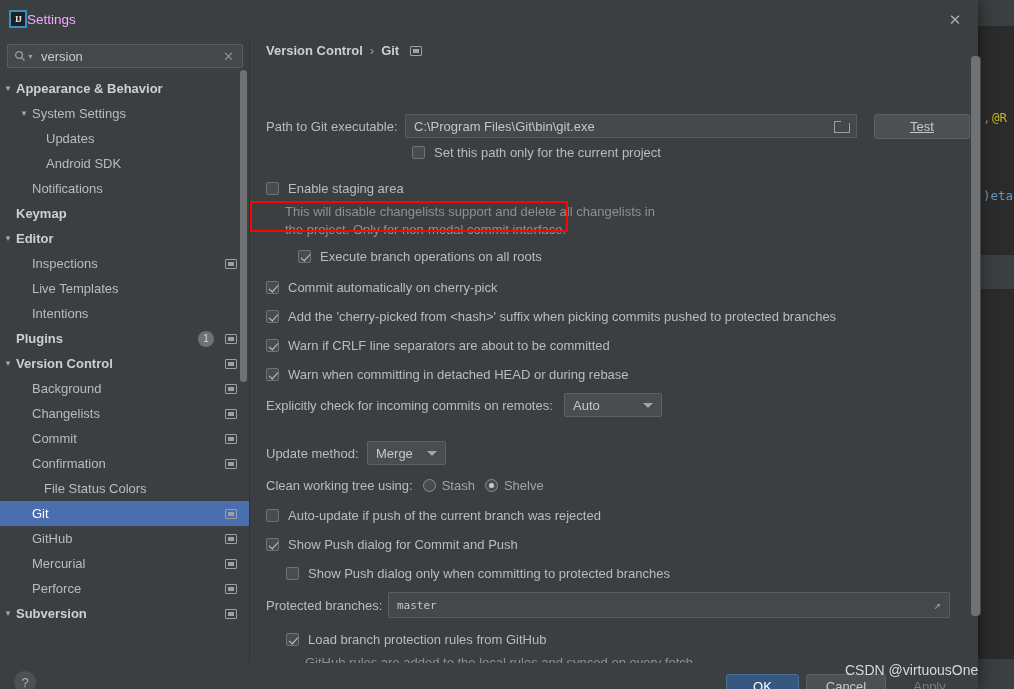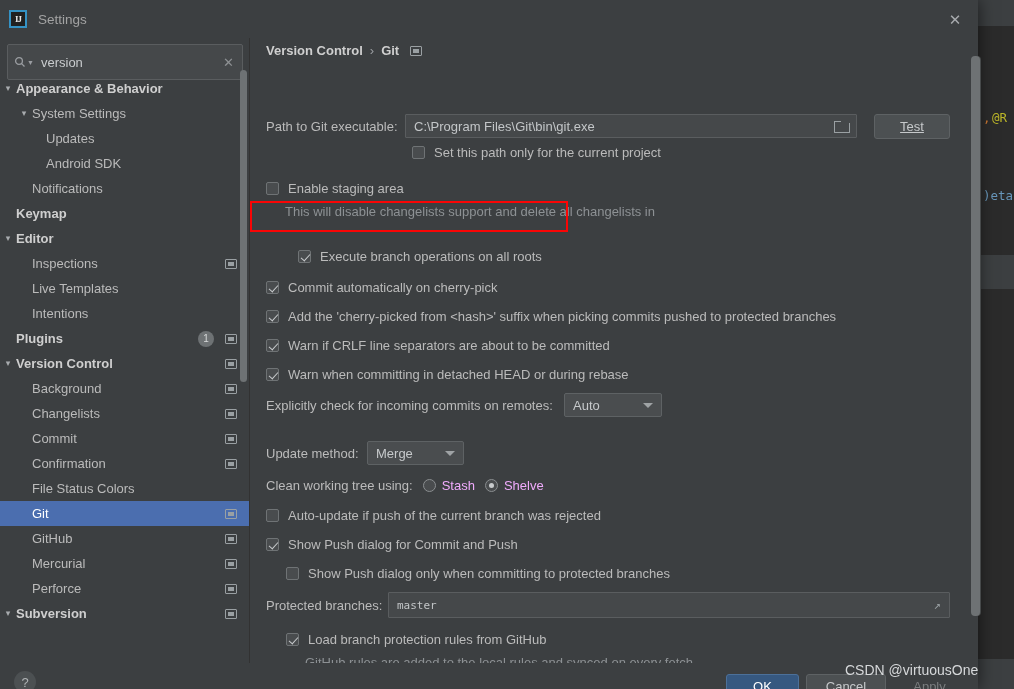--- a/index.html
+++ b/index.html
@@ -57,41 +57,41 @@
     width: 18px; height: 18px; margin-left: 9px;
     border: 2px solid #3592c4;
     background: #202020;
     color: #e8e8e8;
     font-size: 9px; font-weight: bold;
     display: flex; align-items: center; justify-content: center;
     letter-spacing: -1px;
     font-family: "Liberation Serif", serif;
   }
   #titlebar .title-text {
-    margin-left: 11px;
-    color: #a3a3a3;
+    margin-left: 0;
+    color: #f0abfc;
     font-size: 13.5px;
   }
   #close-btn {
     position: absolute; right: 8px; top: 7px;
     width: 30px; height: 26px;
     display: flex; align-items: center; justify-content: center;
     color: #a8abae; font-size: 15px; cursor: pointer;
   }
 
   
   #sidebar {
     position: absolute; left: 0; top: 38px;
     width: 249px; height: 625px;
     background: #3c3f41;
     overflow: hidden;
   }
   #search-wrap {
     position: absolute; left: 7px; top: 6px;
-    width: 236px; height: 36px;
+    width: 236px; height: 24px;
     background: #45484a;
     border: 1px solid #5a5d5f;
     border-radius: 2px;
     display: flex; align-items: center;
   }
   #search-wrap .s-icon {
     margin-left: 6px; color: #9a9da1; font-size: 11px;
     display: flex; align-items: center; gap: 1px;
   }
   #search-wrap input {
@@ -230,21 +230,21 @@
     width: 13px; height: 13px; border-radius: 50%;
     border: 1px solid #8a8e90;
     background: #494c4e;
     position: relative; flex: 0 0 auto; cursor: pointer;
   }
   .radio.checked::after {
     content: ""; position: absolute;
     left: 3px; top: 3px; width: 5px; height: 5px;
     border-radius: 50%; background: #c8cbcd;
   }
-  .radio-label { margin-left: 6px; color: #f0abfc; font-size: 13px; }
+  .radio-label { margin-left: 6px; color: #a3a3a3; font-size: 13px; }
 
   .combo {
     background: #4a4d4f;
     border: 1px solid #5e6264;
     border-radius: 2px;
     height: 24px;
     display: flex; align-items: center;
     color: #c6c9cb; font-size: 13px;
     padding-left: 8px;
     cursor: pointer;
@@ -422,21 +422,21 @@
         </div>
         <div class="tree-row">
           <span class="label" style="margin-left: 32px;">Commit</span>
           <span class="page-icon"></span>
         </div>
         <div class="tree-row">
           <span class="label" style="margin-left: 32px;">Confirmation</span>
           <span class="page-icon"></span>
         </div>
         <div class="tree-row">
-          <span class="label" style="margin-left: 32px;">File Status Colors</span>
+          <span class="label" style="margin-left: 44px;">File Status Colors</span>
         </div>
         <div class="tree-row selected">
           <span class="label" style="margin-left: 32px;">Git</span>
           <span class="page-icon"></span>
         </div>
         <div class="tree-row">
           <span class="label" style="margin-left: 32px;">GitHub</span>
           <span class="page-icon"></span>
         </div>
         <div class="tree-row">
@@ -466,34 +466,37 @@
       <span class="page-icon"></span>
     </div>
 
     <div class="row" style="left:16px; top:81px;">
       <span class="lbl">Path to Git executable:</span>
     </div>
     <div class="textfield" style="position:absolute; left:155px; top:76px; width:452px;">
       <span class="tf-val">C:\Program Files\Git\bin\git.exe</span>
       <span class="folder-icon"></span>
     </div>
-    <div class="btn" style="position:absolute; left:624px; top:76px; width:76px;text-decoration:underline;">Test</div>
+    <div class="btn" style="position:absolute; left:624px; top:76px; width:96px;text-decoration:underline;">Test</div>
 
     <div class="row" style="left:162px; top:107px;">
       <span class="cb"></span>
       <span class="cb-label">Set this path only for the current project</span>
     </div>
 
     <div class="row" style="left:16px; top:143px;">
       <span class="cb"></span>
       <span class="cb-label">Enable staging area</span>
     </div>
     <div class="row" style="left:35px; top:166px;">
       <span class="lbl-dim">This will disable changelists support and delete all changelists in</span>
     </div>
+    <div class="row" style="left:35px; top:184px;">
+      <span class="lbl-dim">the project. Only for non-modal commit interface.</span>
+    </div>
 
     <div class="row" style="left:16px; top:211px;padding-left:32px;">
       <span class="cb checked"></span>
       <span class="cb-label">Execute branch operations on all roots</span>
     </div>
 
     <div class="row" style="left:16px; top:242px;">
       <span class="cb checked"></span>
       <span class="cb-label">Commit automatically on cherry-pick</span>
     </div>
@@ -517,21 +520,21 @@
       <span class="lbl">Explicitly check for incoming commits on remotes:</span>
     </div>
     <div class="combo" style="position:absolute; left:314px; top:355px; width:98px;">
       <span>Auto</span>
       <span class="caret"></span>
     </div>
 
     <div class="row" style="left:16px; top:408px;">
       <span class="lbl">Update method:</span>
     </div>
-    <div class="combo" style="position:absolute; left:117px; top:403px; width:97px;text-align:right;">
+    <div class="combo" style="position:absolute; left:117px; top:403px; width:79px;text-align:right;">
       <span>Merge</span>
       <span class="caret"></span>
     </div>
 
     <div class="row" style="left:16px; top:440px;">
       <span class="lbl">Clean working tree using:</span>
       <span class="radio" style="margin-left:10px;"></span>
       <span class="radio-label">Stash</span>
       <span class="radio checked" style="margin-left:10px;"></span>
       <span class="radio-label">Shelve</span>

